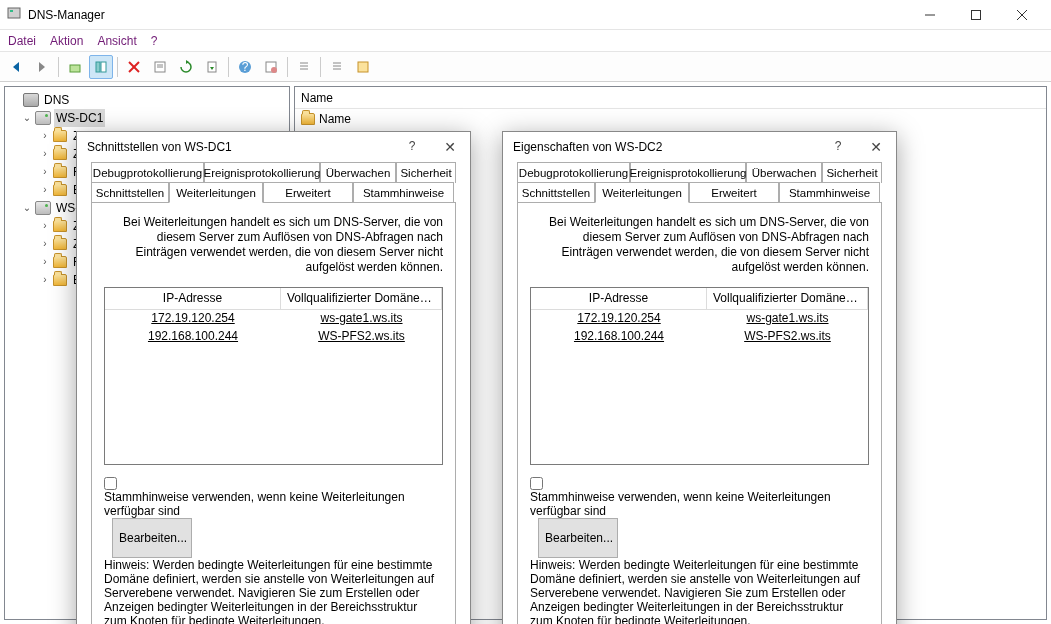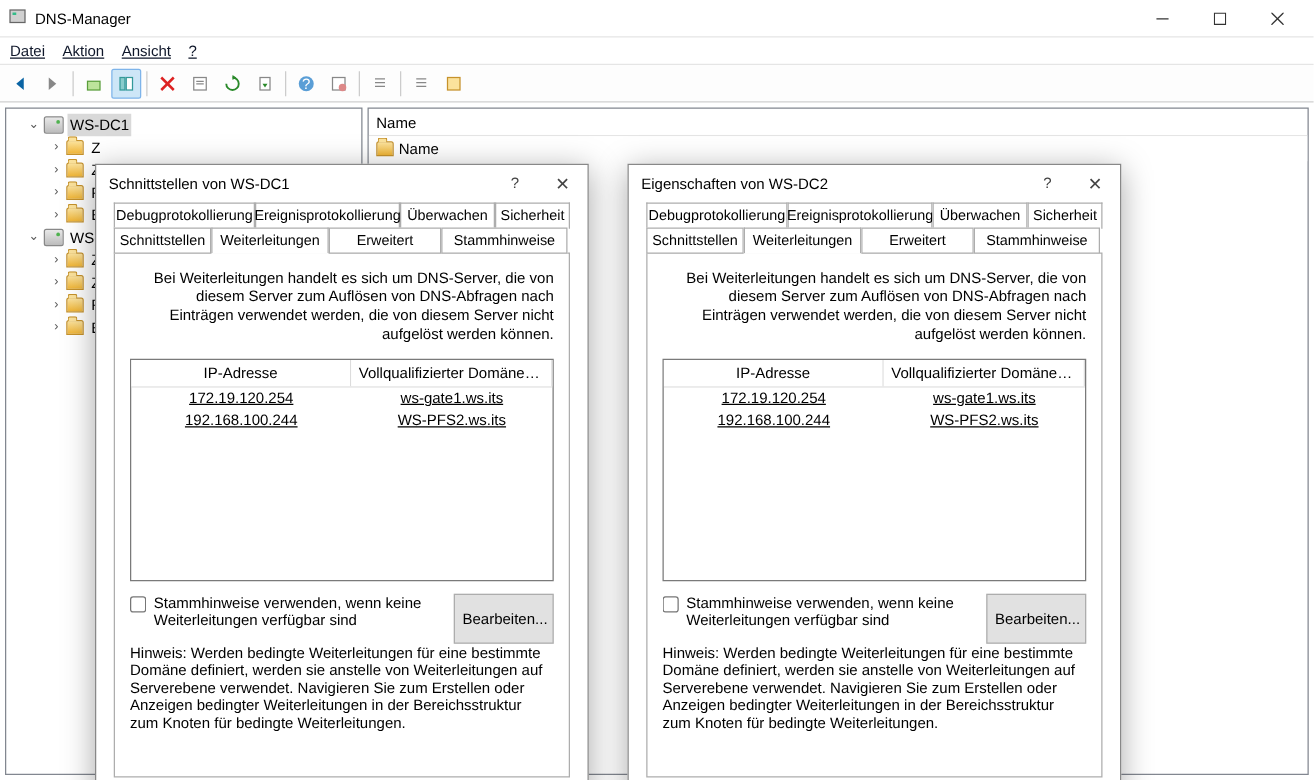--- a/index.html
+++ b/index.html
@@ -6,21 +6,21 @@
   body { margin:0; padding:0; background:#fff; width:1051px; height:624px; overflow:hidden; position:relative; }
 
   
   .titlebar { height:30px; background:#fff; display:flex; align-items:center; padding:0 6px; border-bottom:1px solid #e5e5e5; }
   .titlebar .title { margin-left:6px; color:#000; }
   .titlebar .win-controls { margin-left:auto; display:flex; }
   .titlebar .win-btn { width:46px; height:30px; display:flex; align-items:center; justify-content:center; color:#555; }
 
   
   .menubar { height:22px; display:flex; align-items:center; padding:0 8px; gap:14px; border-bottom:1px solid #e5e5e5; }
-  .menubar span { color:#0f172a;text-decoration:underline; }
+  .menubar span { color:#701a75; }
 
   
   .toolbar { height:30px; display:flex; align-items:center; padding:0 4px; gap:2px; border-bottom:1px solid #d0d0d0; background:#fdfdfd; }
   .tool-btn { width:24px; height:24px; display:flex; align-items:center; justify-content:center; border:1px solid transparent; border-radius:2px; }
   .tool-btn.active { background:#cde6f7; border-color:#7eb4ea; }
   .tool-sep { width:1px; height:20px; background:#ccc; margin:0 2px; }
 
   
   .main { display:flex; height:calc(624px - 30px - 22px - 30px); }
   .tree-pane { width:286px; border:1px solid #828790; margin:4px 2px 4px 4px; padding:4px; background:#fff; overflow:hidden; }
@@ -59,21 +59,21 @@
   .desc-text { margin-bottom:12px; line-height:15px;text-align:right; }
 
   .listbox { border:1px solid #7a7a7a; height:178px; background:#fff; overflow:hidden;text-align:center; }
   .listbox .lb-head { display:flex; border-bottom:1px solid #dcdcdc; height:22px; }
   .listbox .lb-head .lb-col { padding:3px 6px; border-right:1px solid #dcdcdc; background:#fff; }
   .listbox .lb-row { display:flex; height:18px;text-decoration:underline; }
   .listbox .lb-row .lb-cell { padding:1px 6px; }
   .lb-c1 { width:176px; }
   .lb-c2 { flex:1; white-space:nowrap; overflow:hidden; text-overflow:ellipsis; }
 
-  .chk-row { display:flex; align-items:flex-start; margin-top:10px; }
+  .chk-row { display:flex; align-items:flex-start; margin-top:10px;flex-direction:column; }
   .chk-row input { margin:2px 6px 0 0; }
   .chk-row label { line-height:14px; flex:1; }
   .btn-edit { width:80px; height:40px; border:1px solid #adadad; background:#e1e1e1; margin-left:8px; }
 
   .hint { line-height:14px; }
 
   
   .truncate-empty { height:440px; }
 </style>
 </head>
@@ -195,20 +195,25 @@
   <div class="tool-btn">
       <svg width="14" height="14">
         <rect x="2" y="2" width="10" height="10" fill="#fbe29c" stroke="#c6922b"></rect>
       </svg>
     </div>
 </div>
 
 <div class="main">
   <div class="tree-pane">
     <div class="tree-root">
+      <div class="tree-node" style="padding-left:0">
+          <span class="tree-spacer"></span>
+          <span class="dns-ico"></span>
+          <span class="tree-label">DNS</span>
+        </div>
       <div class="tree-node" style="padding-left:12px">
           <span class="tree-toggle">⌄</span>
           <span class="server-ico"></span>
           <span class="tree-label sel">WS-DC1</span>
         </div>
       <div class="tree-node" style="padding-left:30px">
           <span class="tree-toggle">›</span>
           <span class="folder-ico-sm"></span>
           <span class="tree-label">Z</span>
         </div>

